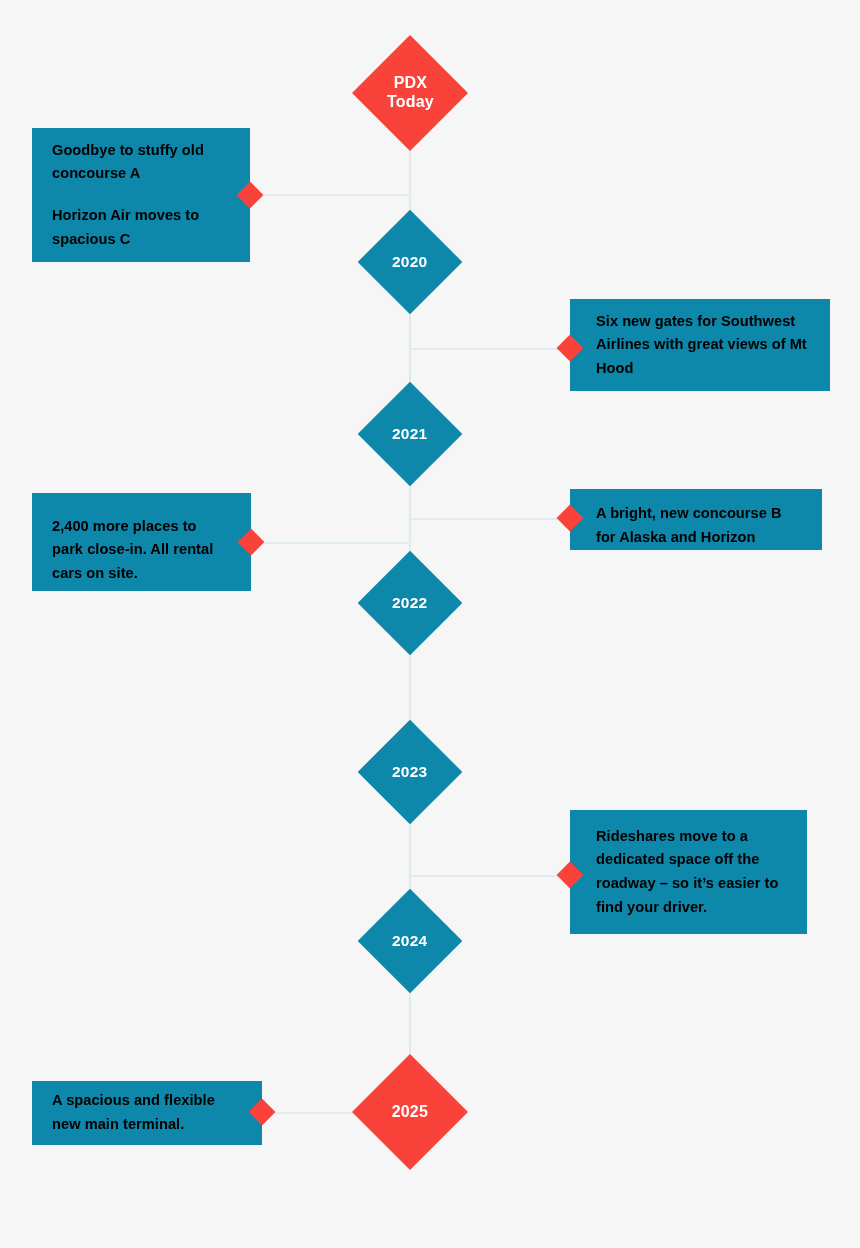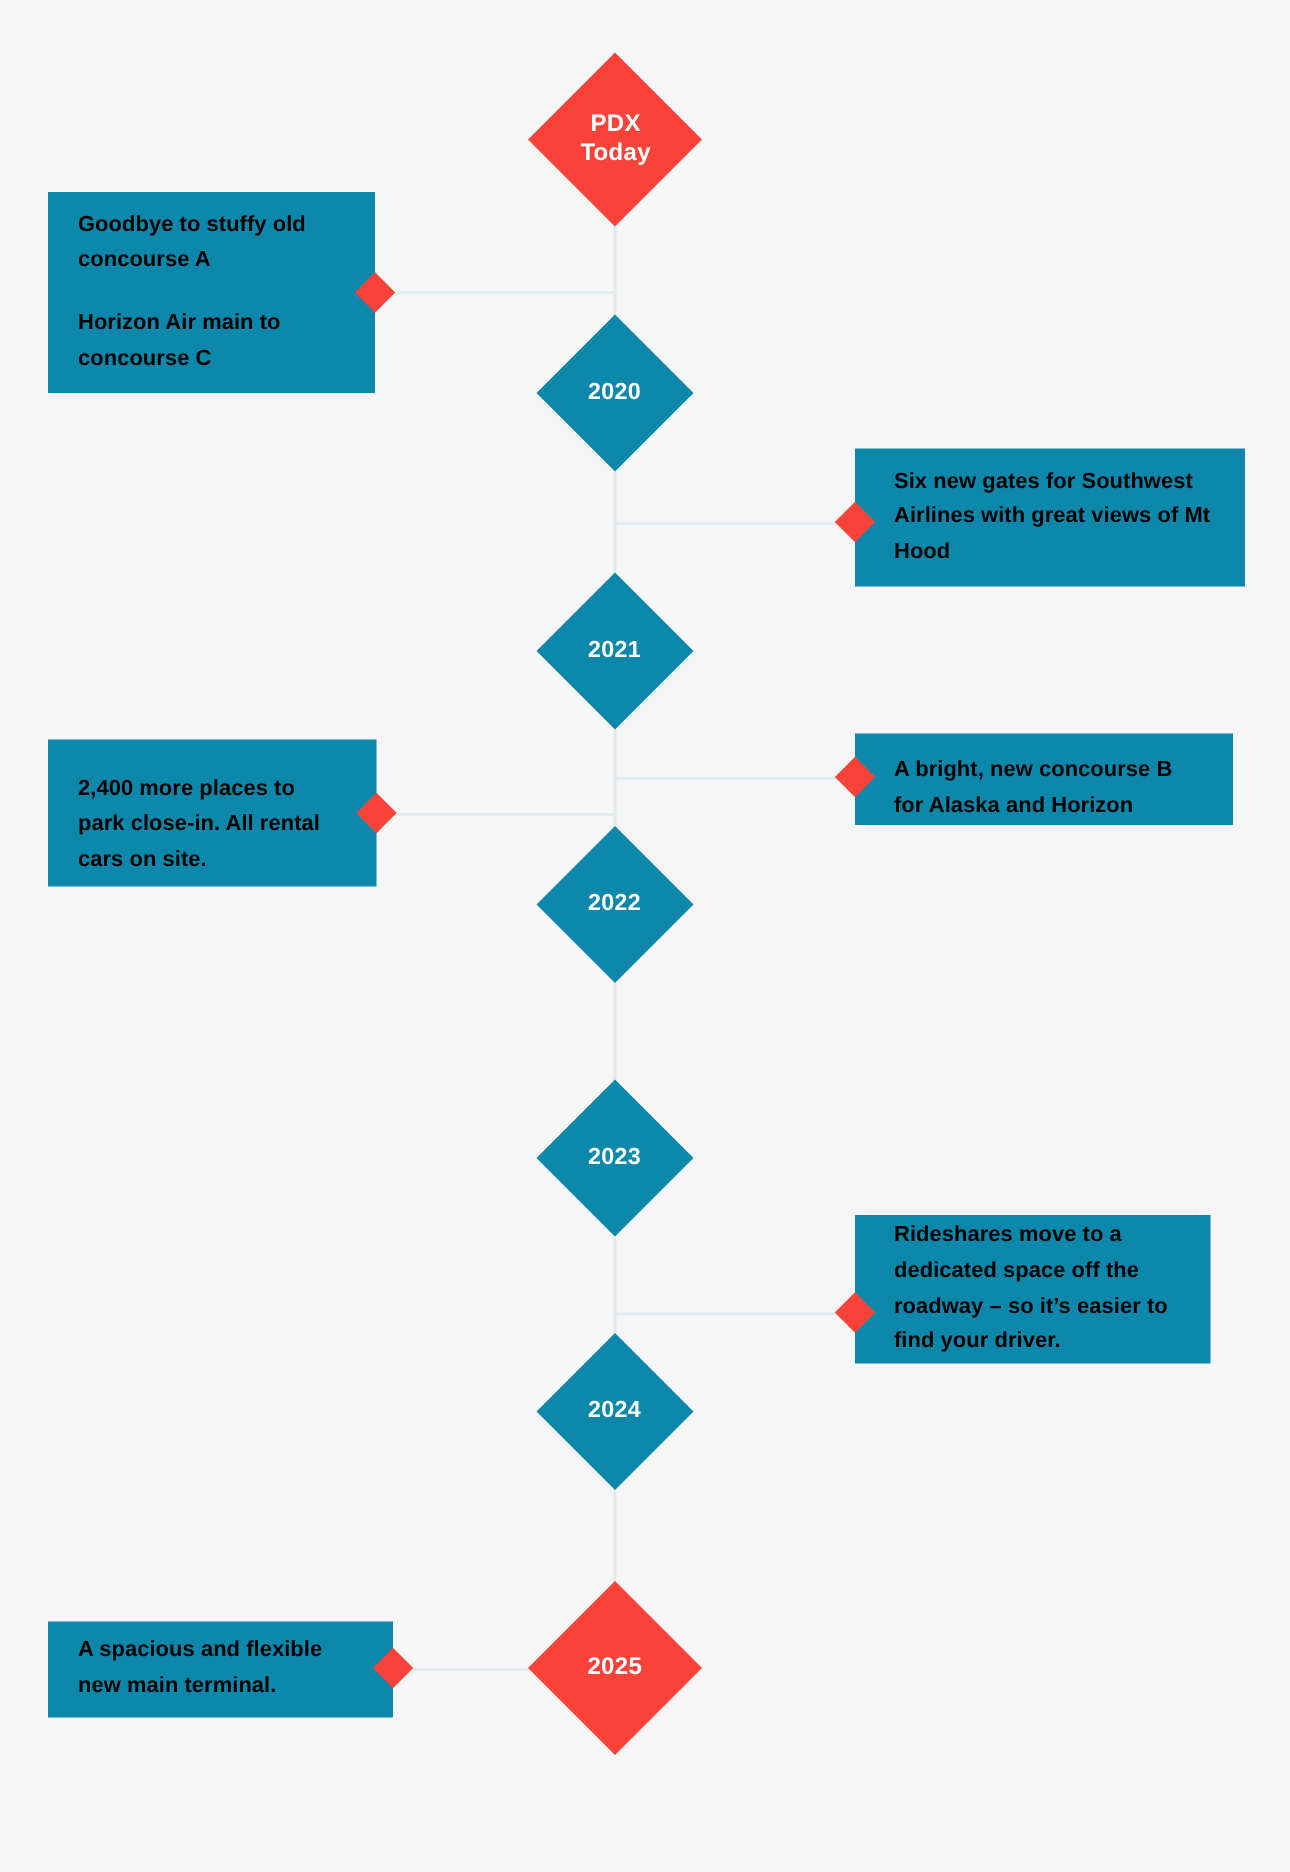--- a/index.html
+++ b/index.html
@@ -137,40 +137,40 @@
   <div class="node teal" style="left:410px; top:941px;">
     <span class="node-label">2024</span>
   </div>
 
   <div class="node red big" style="left:410px; top:1112px;">
     <span class="node-label">2025</span>
   </div>
 
   <div class="card" style="left:32px; top:128px; width:218px; height:134px; padding:0 26px 0 20px;">
     <p>Goodbye to stuffy old concourse A</p>
-    <p>Horizon Air main to concourse C</p>
+    <p>Horizon Air moves to spacious C</p>
   </div>
   <div class="marker" style="left:250px; top:195px;"></div>
 
   <div class="card" style="left:570px; top:299px; width:260px; height:92px; padding:0 20px 0 26px;">
     <p>Six new gates for Southwest Airlines with great views of Mt Hood</p>
   </div>
   <div class="marker" style="left:570px; top:348px;"></div>
 
   <div class="card" style="left:570px; top:489px; width:252px; height:61px; padding:12px 20px 0 26px;">
     <p>A bright, new concourse B for Alaska and Horizon</p>
   </div>
   <div class="marker" style="left:570px; top:518px;"></div>
 
   <div class="card" style="left:32px; top:493px; width:219px; height:98px; padding:16px 22px 0 20px;">
     <p>2,400 more places to park close-in. All rental cars on site.</p>
   </div>
   <div class="marker" style="left:251px; top:542px;"></div>
 
-  <div class="card" style="left:570px; top:810px; width:237px; height:99px; padding:0 20px 0 26px;">
+  <div class="card" style="left:570px; top:810px; width:237px; height:124px; padding:0 20px 0 26px;">
     <p>Rideshares move to a dedicated space off the roadway – so it’s easier to find your driver.</p>
   </div>
   <div class="marker" style="left:570px; top:875px;"></div>
 
   <div class="card" style="left:32px; top:1081px; width:230px; height:64px; padding:0 22px 0 20px;">
     <p>A spacious and flexible new main terminal.</p>
   </div>
   <div class="marker" style="left:262px; top:1112px;"></div>
 
 </div>

